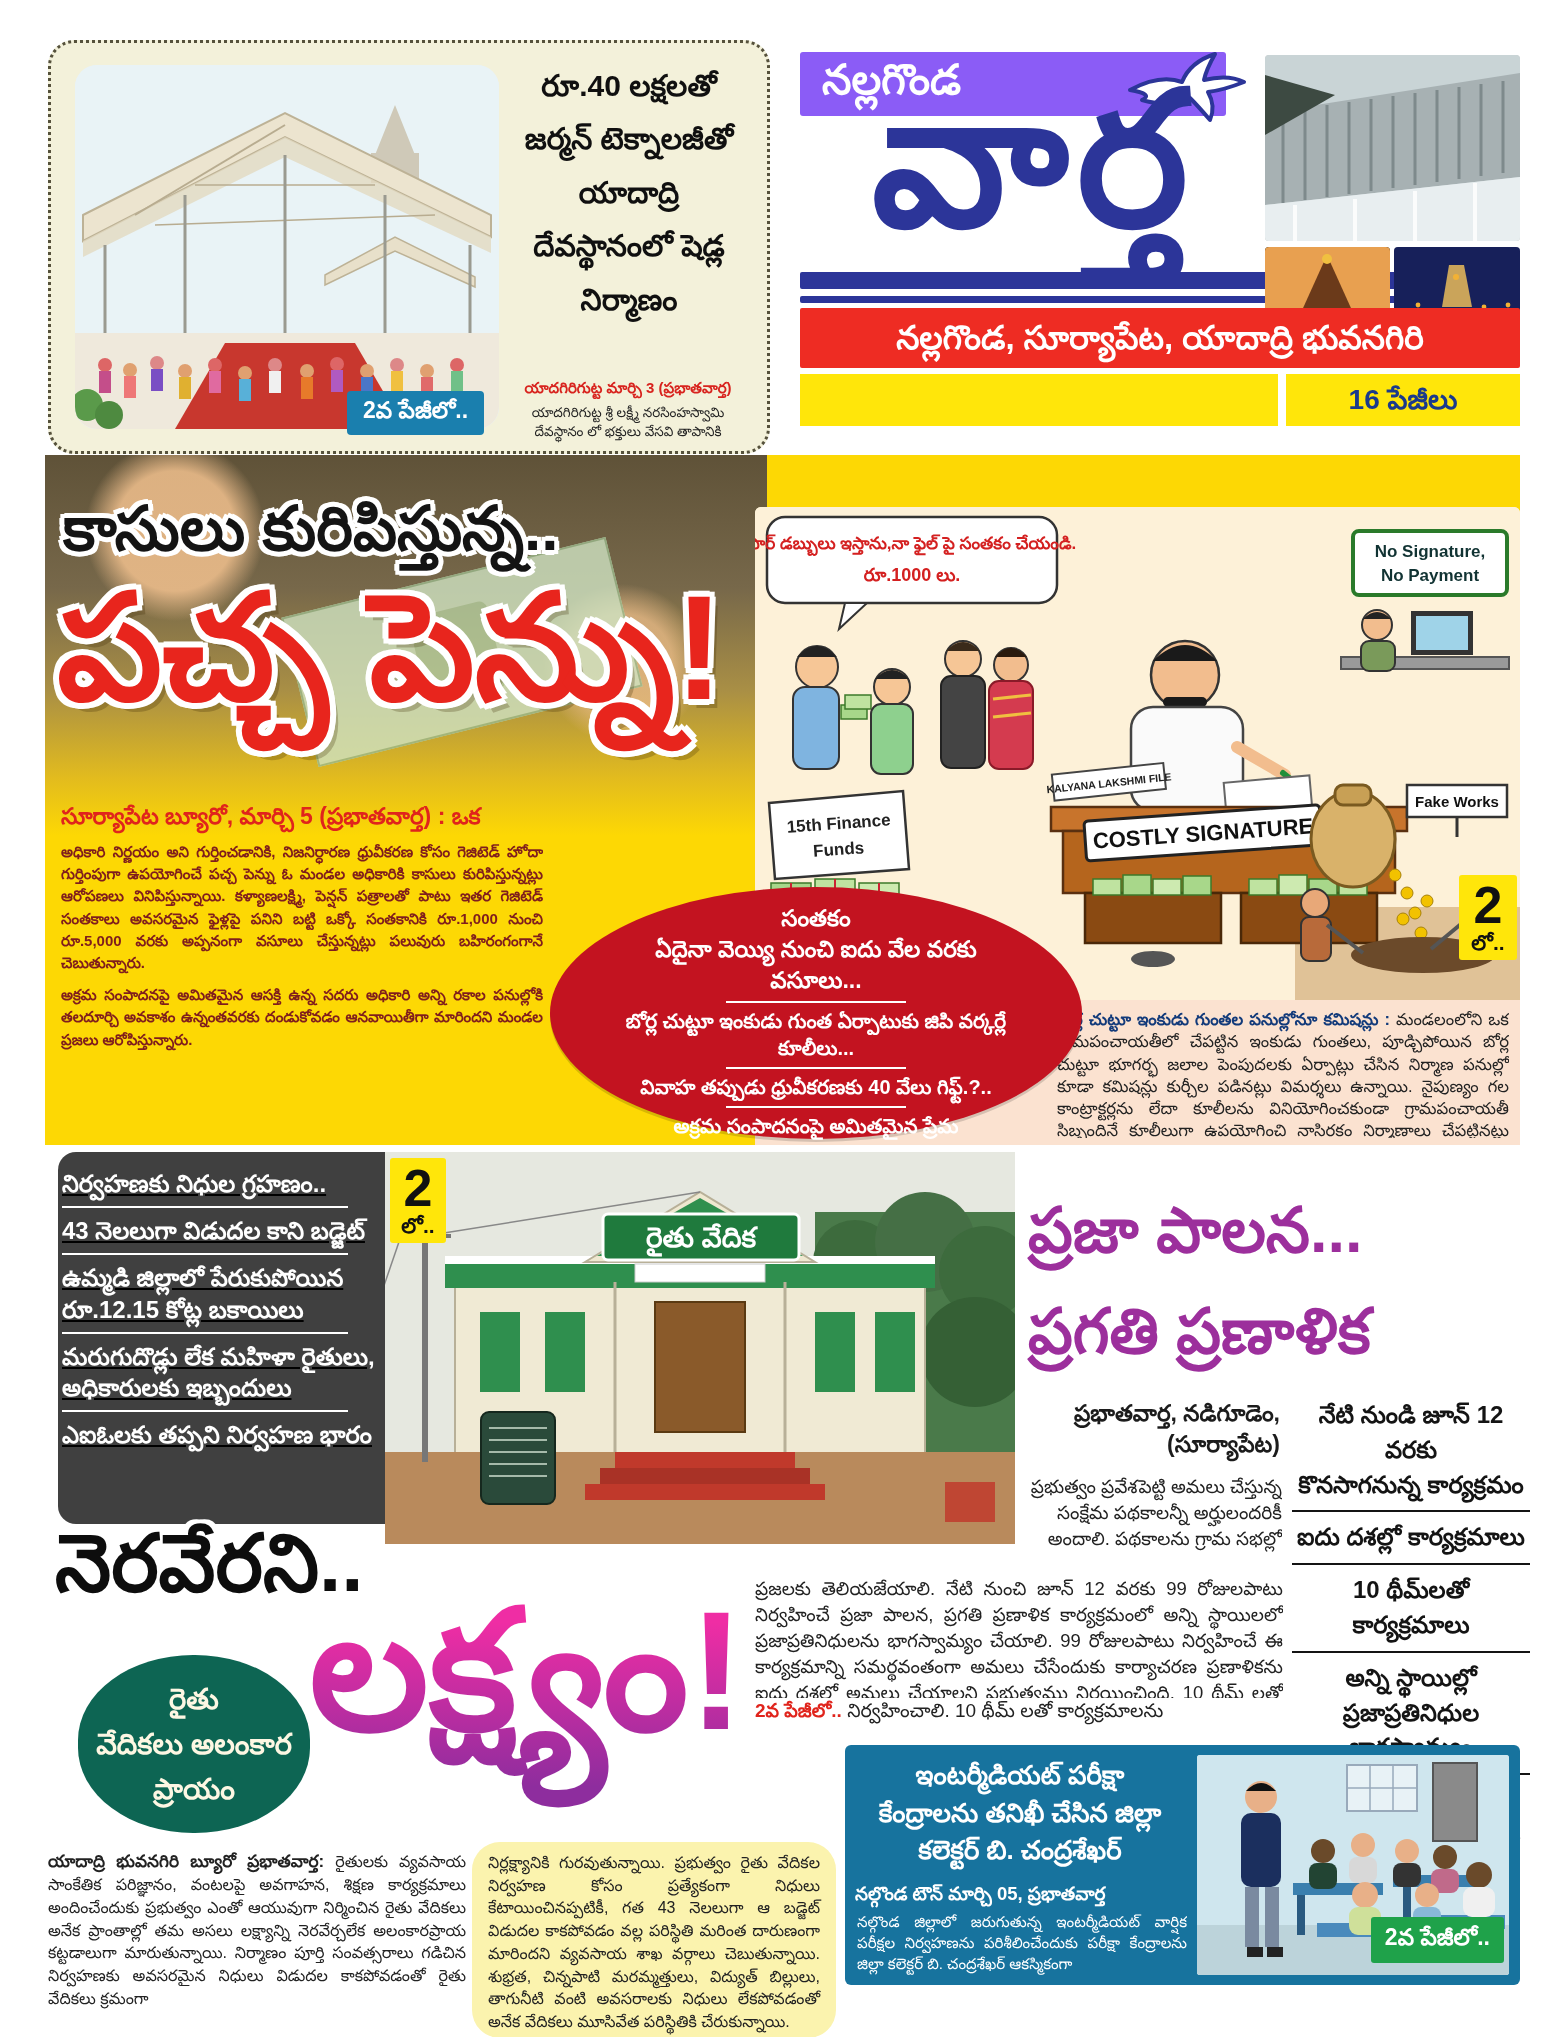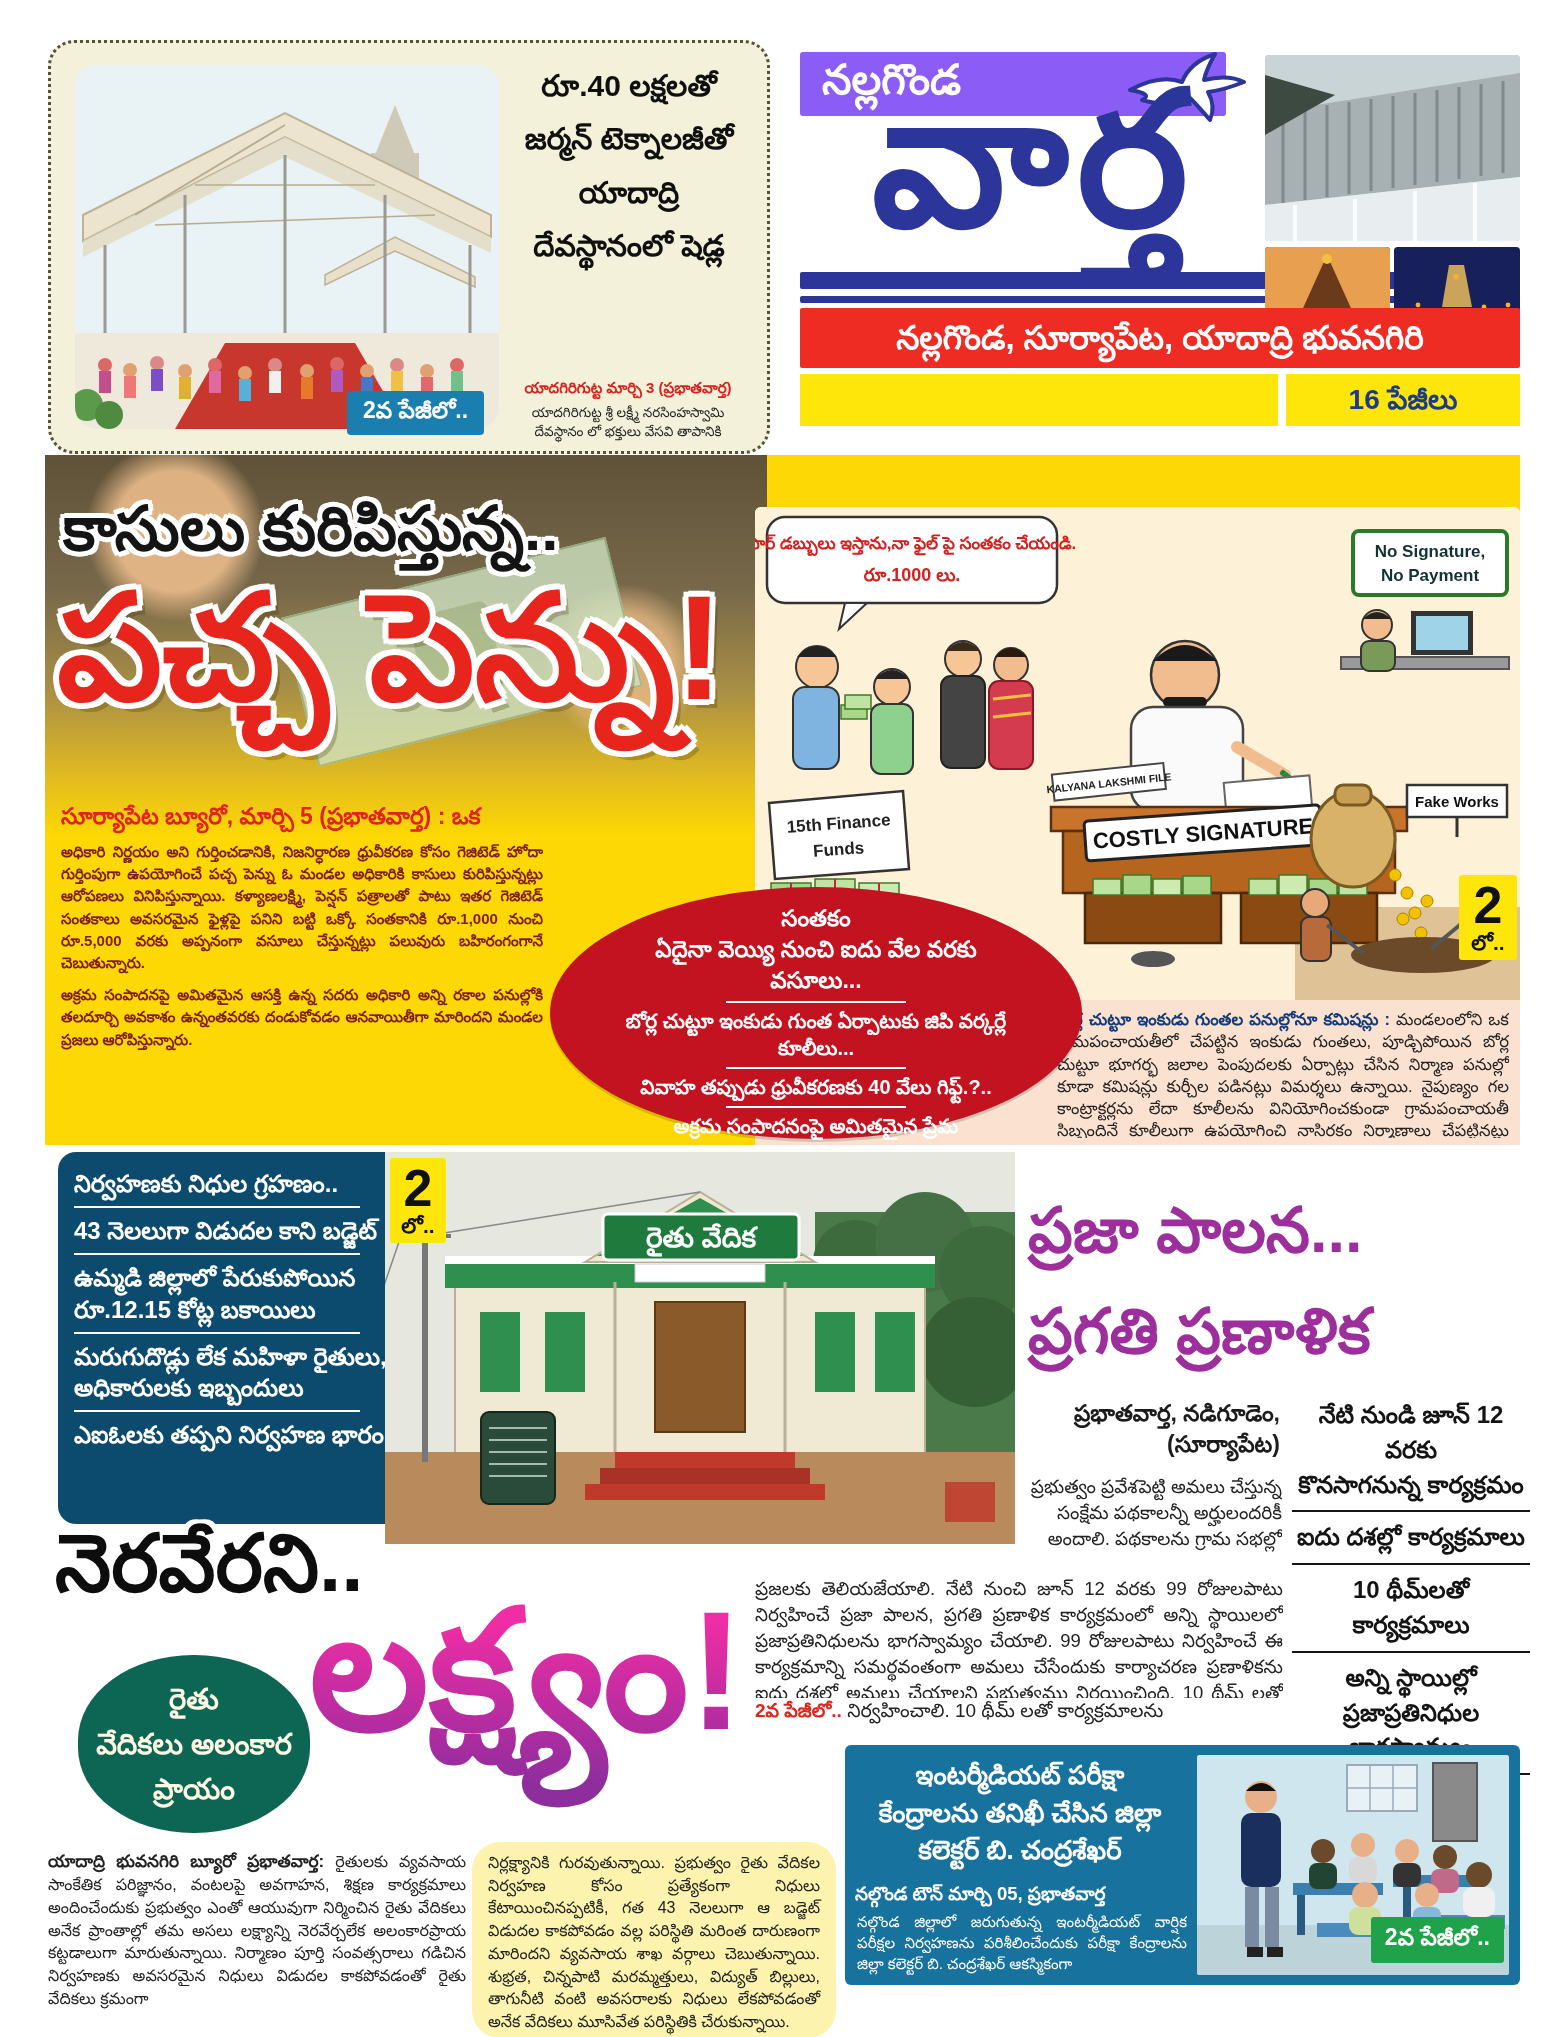--- a/index.html
+++ b/index.html
@@ -64,22 +64,22 @@
        border-radius:50%;color:#fff;text-align:center;padding-top:0;
        box-shadow:0 3px 0 rgba(0,0,0,.15);}
   .oval-inner{position:absolute;left:40px;top:16px;width:452px;}
   .oval-line{font-size:23px;font-weight:bold;line-height:1.35;}
   .oval-div{width:180px;height:2px;background:#fff;margin:5px auto;}
   .badge-yellow{background:#ffe60a;text-align:center;color:#111;border-radius:3px;}
   .badge-yellow .n{display:block;font-size:52px;font-weight:bold;line-height:1.0;padding-top:4px;}
   .badge-yellow .s{display:block;font-size:21px;font-weight:bold;line-height:1.1;padding-bottom:6px;}
   .badge2-main{position:absolute;left:1414px;top:420px;width:58px;}
   
-  .brown-list{left:58px;top:1152px;width:340px;height:372px;background:#0c4a6e;
-       border-radius:18px 0 0 18px;padding:16px 0 0 16px;box-sizing:border-box;}
+  .brown-list{left:58px;top:1152px;width:340px;height:372px;background:#404040;
+       border-radius:18px 0 0 18px;padding:16px 0 0 4px;box-sizing:border-box;text-decoration:underline;}
   .bl-line{color:#fff;font-weight:bold;font-size:24px;line-height:1.3;}
   .bl-div{width:286px;height:2px;background:#fff;margin:7px 0;}
   .building{left:385px;top:1152px;width:630px;height:392px;overflow:hidden;background:#f97316;}
   .badge2-mid{left:390px;top:1158px;width:56px;}
   .purple-hl{left:1028px;top:1180px;width:500px;font-weight:bold;font-size:63px;line-height:1.6;
        color:#9c2f9c;}
   .mid-dateline{left:1028px;top:1398px;width:252px;text-align:right;font-weight:bold;
        font-size:23px;line-height:1.35;color:#1c1c1c;}
   .mid-p1{left:1020px;top:1474px;width:262px;height:96px;overflow:hidden;font-size:18.5px;
        line-height:1.4;color:#222;text-align:right;}
@@ -181,20 +181,21 @@
           <circle cx="12" cy="340" r="16" fill="#5a9a4a"></circle>
             <circle cx="34" cy="350" r="14" fill="#4e8a40"></circle>
         </g>
       </svg>
     </div>
     <div class="topbox-headline">
       <div>రూ.40 లక్షలతో</div>
       <div>జర్మన్ టెక్నాలజీతో</div>
       <div>యాదాద్రి</div>
       <div>దేవస్థానంలో షెడ్ల</div>
+      <div>నిర్మాణం</div>
     </div>
     <div class="topbox-sub">
       <div class="rdate">యాదగిరిగుట్ట మార్చి 3 (ప్రభాతవార్త)</div>
       <div class="cap">యాదగిరిగుట్ట శ్రీ లక్ష్మీ నరసింహస్వామి</div>
       <div class="cap">దేవస్థానం లో భక్తులు వేసవి తాపానికి</div>
     </div>
     <div class="badge-blue">2వ పేజీలో..</div>
   </div>
 
   <div class="abs edition-box">

